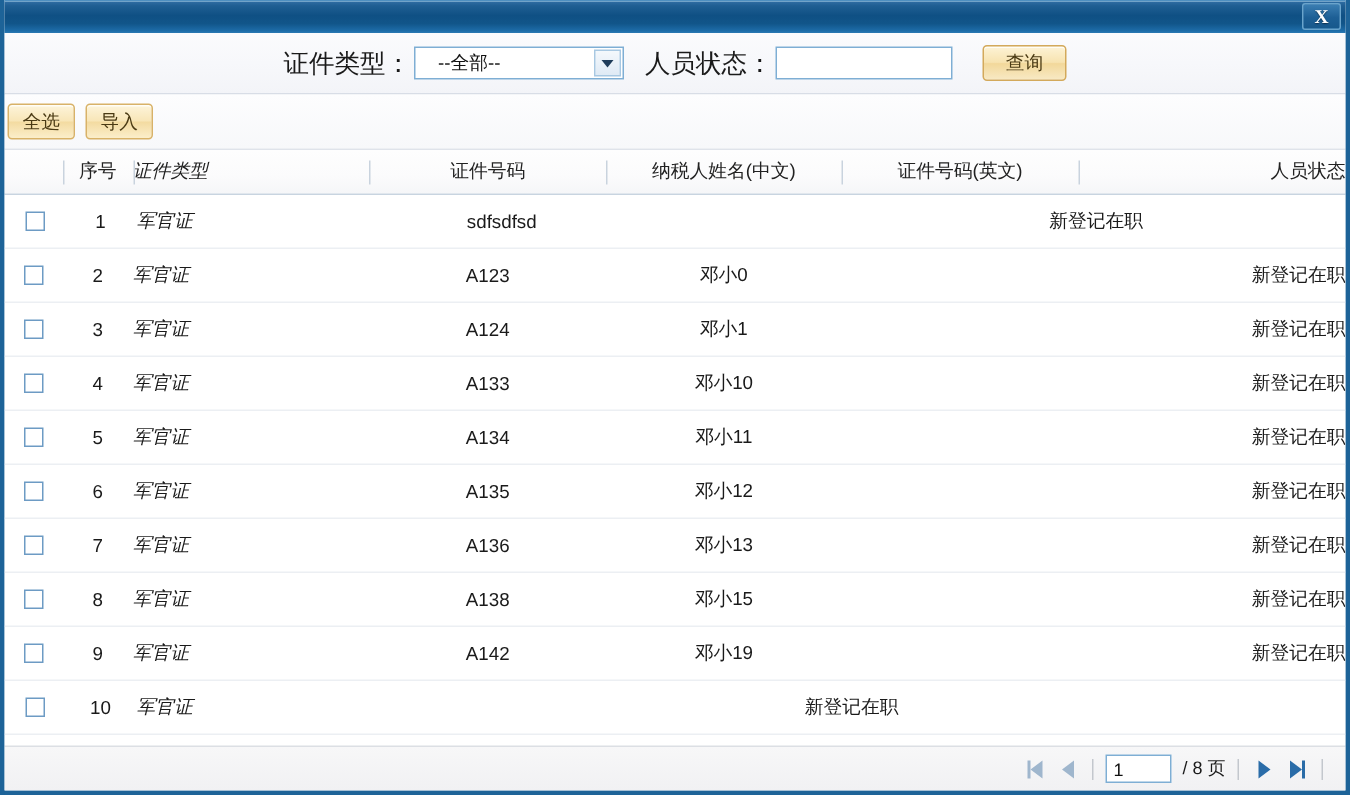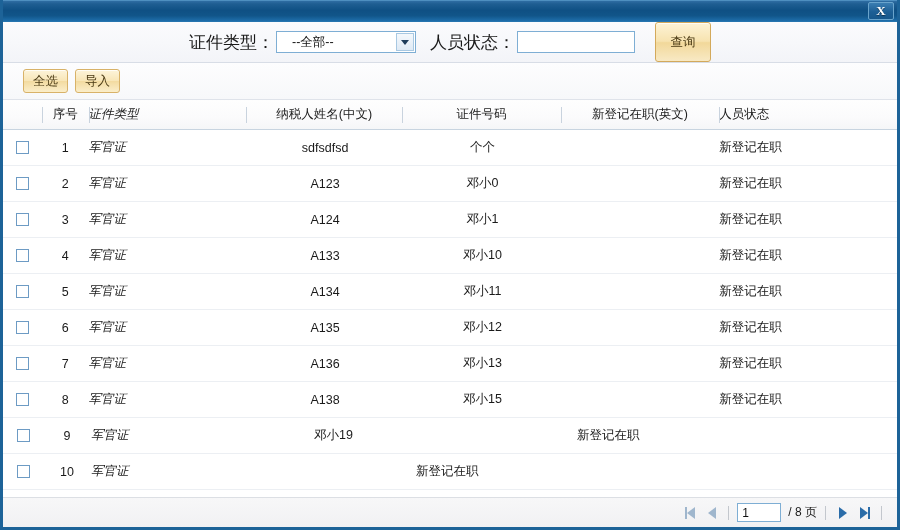--- a/index.html
+++ b/index.html
@@ -115,42 +115,42 @@
     border: 1px solid #7eaed4;
     background: #ffffff;
     font-size: 12.5px;
     padding: 0 4px;
     font-family: "Liberation Sans", sans-serif;
     color: #111;
     outline: none;
   }
   .gap-lg { width: 14px; }
   .query-btn {
-    width: 56px; height: 40px;
+    width: 56px; height: 24px;
     margin-left: 20px;
     background: linear-gradient(to bottom, #fdf3d6 0%, #f7e3b0 48%, #f2d89a 52%, #f8e9c4 100%);
     border: 1px solid #d3a95b;
     border-radius: 3px;
     color: #4a3a14;
     font-size: 12.5px;
     display: flex; align-items: center; justify-content: center;
     cursor: pointer;
     box-shadow: inset 0 1px 0 #fffdf5;
   }
 
   
   .toolbar {
     position: absolute;
     left: 0; right: 0; top: 63px;
     height: 37px;
     background: linear-gradient(to bottom, #fdfdfe 0%, #f7f8fa 100%);
     border-bottom: 1px solid #dfe3ea;
     display: flex;
     align-items: center;
-    padding-left: 20px;
+    padding-left: 2px;
     gap: 7px;
   }
   .tool-btn {
     min-width: 40px; height: 24px;
     padding: 0 9px;
     background: linear-gradient(to bottom, #fdf4da 0%, #f8e6b8 48%, #f3dba1 52%, #fbeeca 100%);
     border: 1px solid #d8b268;
     border-radius: 3px;
     color: #4a3a14;
     font-size: 12.5px;
@@ -181,21 +181,21 @@
     align-items: center;
     border-bottom: 1px solid #eceff3;
   }
 
   .c-check { width: 40px; display:flex; align-items:center; justify-content:center; }
   .c-seq   { width: 48px; text-align: center; }
   .c-type  { width: 162px; text-align: left; font-style: italic; }
   .c-no    { width: 163px; text-align: center; }
   .c-cn    { width: 161px; text-align: center; }
   .c-en    { width: 163px; text-align: center; }
-  .c-st    { width: 183px; text-align: left; }
+  .c-st    { width: 183px; text-align: right; }
 
   .grid-head .hcell {
     font-size: 12.5px;
     color: #222;
     position: relative;
   }
   .grid-head .hcell.sep::before {
     content: "";
     position: absolute;
     left: 0; top: 50%;
@@ -287,35 +287,34 @@
 
   <div class="toolbar">
     <div class="tool-btn">全选</div>
     <div class="tool-btn">导入</div>
   </div>
 
   <div class="grid-head">
     <div class="hcell c-check"></div>
     <div class="hcell c-seq sep">序号</div>
     <div class="hcell c-type sep">证件类型</div>
+    <div class="hcell c-no sep">证件号码</div>
     <div class="hcell c-cn sep">纳税人姓名(中文)</div>
-    <div class="hcell c-no sep">证件号码</div>
-    <div class="hcell c-en sep">新登记在职(英文)</div>
+    <div class="hcell c-en sep">证件号码(英文)</div>
     <div class="hcell c-st sep">人员状态</div>
   </div>
 
   <div class="grid-body" id="grid-body">
       <div class="row">
         <div class="cell c-check">
           <span class="chk"></span>
         </div>
         <div class="cell c-seq">1</div>
         <div class="cell c-type">军官证</div>
         <div class="cell c-no">sdfsdfsd</div>
-        <div class="cell c-cn">个个</div>
         <div class="cell c-en"></div>
         <div class="cell c-st">新登记在职</div>
       </div>
       <div class="row">
         <div class="cell c-check">
           <span class="chk"></span>
         </div>
         <div class="cell c-seq">2</div>
         <div class="cell c-type">军官证</div>
         <div class="cell c-no">A123</div>
@@ -388,20 +387,21 @@
         <div class="cell c-cn">邓小15</div>
         <div class="cell c-en"></div>
         <div class="cell c-st">新登记在职</div>
       </div>
       <div class="row">
         <div class="cell c-check">
           <span class="chk"></span>
         </div>
         <div class="cell c-seq">9</div>
         <div class="cell c-type">军官证</div>
+        <div class="cell c-no">A142</div>
         <div class="cell c-cn">邓小19</div>
         <div class="cell c-en"></div>
         <div class="cell c-st">新登记在职</div>
       </div>
       <div class="row">
         <div class="cell c-check">
           <span class="chk"></span>
         </div>
         <div class="cell c-seq">10</div>
         <div class="cell c-type">军官证</div>

